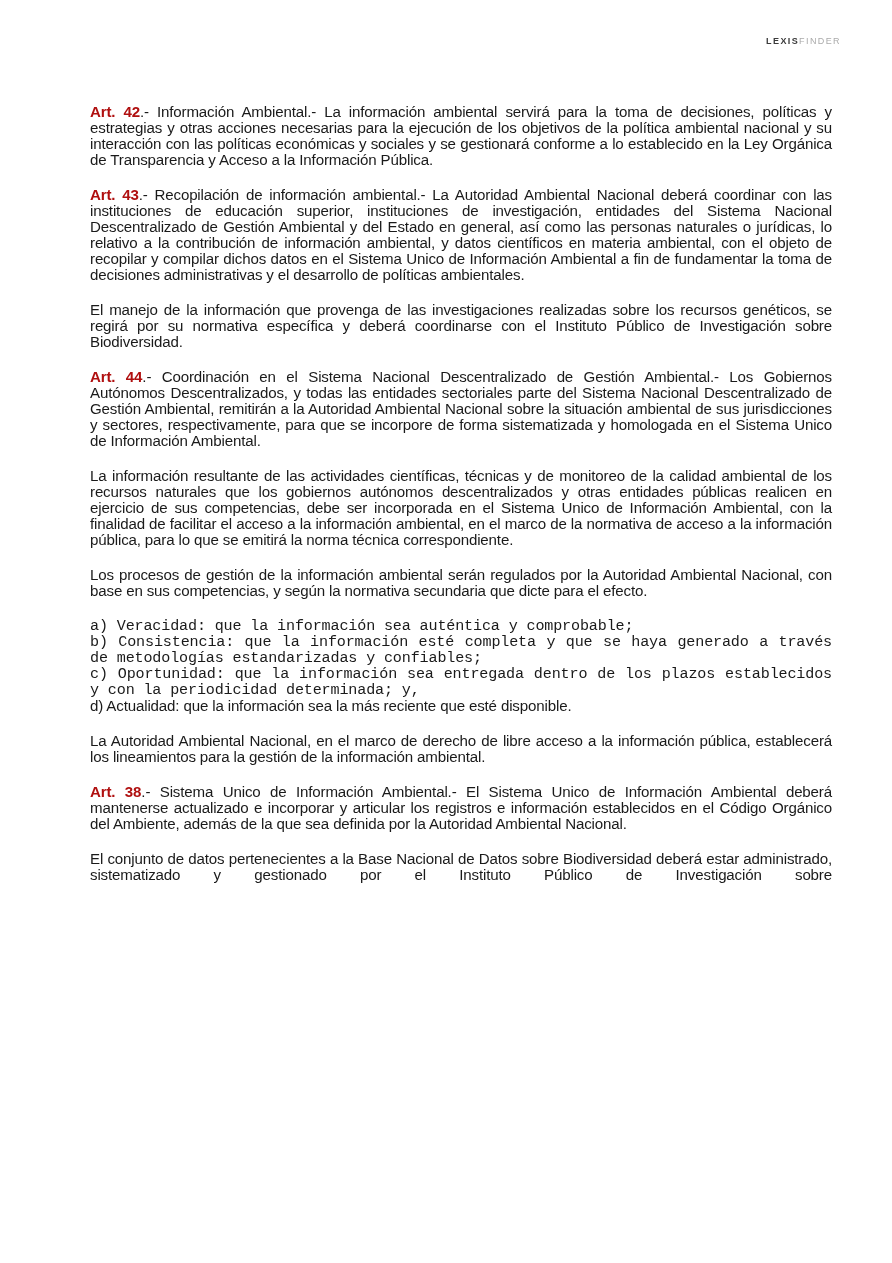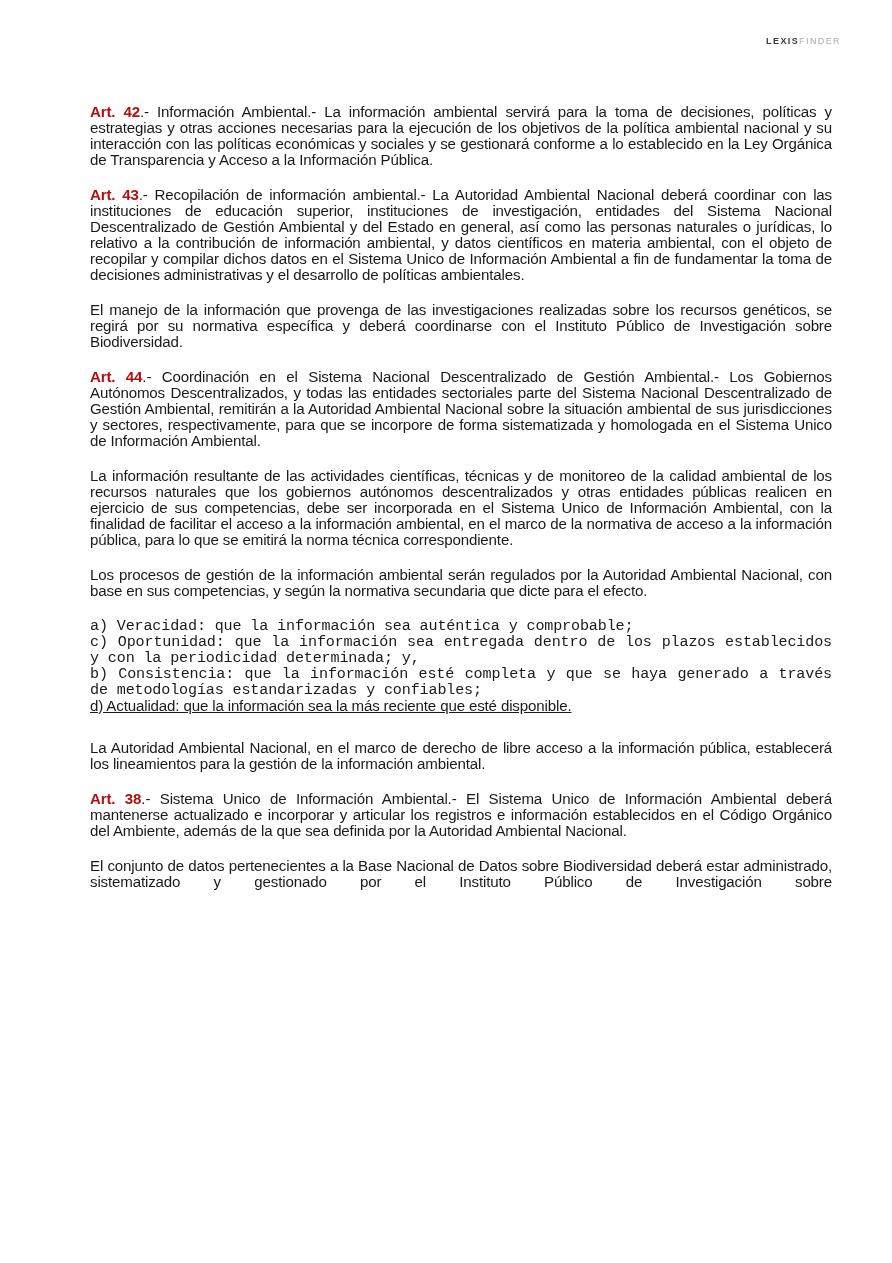--- a/index.html
+++ b/index.html
@@ -11,21 +11,21 @@
   }
   .brand .b1 { font-weight: bold; color: #3a3a3a; }
   .brand .b2 { color: #aaaaaa; }
   .content {
     position: absolute; left: 90px; top: 104px; width: 742px;
     font-family: "Liberation Sans", sans-serif; font-size: 15.1px; line-height: 16px;
     color: #1a1a1a; text-align: justify; letter-spacing: -0.15px;
   }
   .content p { margin: 0 0 19px 0; }
   .content p.list { margin: 0; font-family: Liberation Mono, monospace; }
-  .content p.list-last { margin: 0 0 26px 0; text-decoration: underline; }
+  .content p.list-last { margin: 0 0 19px 0; }
   .art { color: #b01010; font-weight: bold; }
   .footer {
     position: absolute; top: 1215px; left: 0; width: 862px; text-align: center;
     font-family: Liberation Sans, sans-serif; font-size: 11px; line-height: 14px; color: #9a9a9a; margin-top: 48px;
   }
 </style>
 </head>
 <body>
 
 <div class="brand"><span class="b1">LEXIS</span><span class="b2">FINDER</span></div>
@@ -35,22 +35,22 @@
 
   <p><span class="art">Art. 43</span><span>.- Recopilación de información ambiental.- La Autoridad Ambiental Nacional deberá coordinar con las instituciones de educación superior, instituciones de investigación, entidades del Sistema Nacional Descentralizado de Gestión Ambiental y del Estado en general, así como las personas naturales o jurídicas, lo relativo a la contribución de información ambiental, y datos científicos en materia ambiental, con el objeto de recopilar y compilar dichos datos en el Sistema Unico de Información Ambiental a fin de fundamentar la toma de decisiones administrativas y el desarrollo de políticas ambientales.</span></p>
   <p>El manejo de la información que provenga de las investigaciones realizadas sobre los recursos genéticos, se regirá por su normativa específica y deberá coordinarse con el Instituto Público de Investigación sobre Biodiversidad.</p>
 
   <p><span class="art">Art. 44</span><span>.- Coordinación en el Sistema Nacional Descentralizado de Gestión Ambiental.- Los Gobiernos Autónomos Descentralizados, y todas las entidades sectoriales parte del Sistema Nacional Descentralizado de Gestión Ambiental, remitirán a la Autoridad Ambiental Nacional sobre la situación ambiental de sus jurisdicciones y sectores, respectivamente, para que se incorpore de forma sistematizada y homologada en el Sistema Unico de Información Ambiental.</span></p>
   <p>La información resultante de las actividades científicas, técnicas y de monitoreo de la calidad ambiental de los recursos naturales que los gobiernos autónomos descentralizados y otras entidades públicas realicen en ejercicio de sus competencias, debe ser incorporada en el Sistema Unico de Información Ambiental, con la finalidad de facilitar el acceso a la información ambiental, en el marco de la normativa de acceso a la información pública, para lo que se emitirá la norma técnica correspondiente.</p>
 
   <p>Los procesos de gestión de la información ambiental serán regulados por la Autoridad Ambiental Nacional, con base en sus competencias, y según la normativa secundaria que dicte para el efecto.</p>
 
   <p class="list">a) Veracidad: que la información sea auténtica y comprobable;</p>
+  <p class="list">b) Consistencia: que la información esté completa y que se haya generado a través de metodologías estandarizadas y confiables;</p>
   <p class="list">c) Oportunidad: que la información sea entregada dentro de los plazos establecidos y con la periodicidad determinada; y,</p>
-  <p class="list">b) Consistencia: que la información esté completa y que se haya generado a través de metodologías estandarizadas y confiables;</p>
   <p class="list-last">d) Actualidad: que la información sea la más reciente que esté disponible.</p>
   <p>La Autoridad Ambiental Nacional, en el marco de derecho de libre acceso a la información pública, establecerá los lineamientos para la gestión de la información ambiental.</p>
 
   <p><span class="art">Art. 38</span><span>.- Sistema Unico de Información Ambiental.- El Sistema Unico de Información Ambiental deberá mantenerse actualizado e incorporar y articular los registros e información establecidos en el Código Orgánico del Ambiente, además de la que sea definida por la Autoridad Ambiental Nacional.</span></p>
   <p style="text-align-last: justify; margin-top: 12px;">El conjunto de datos pertenecientes a la Base Nacional de Datos sobre Biodiversidad deberá estar administrado, sistematizado y gestionado por el Instituto Público de Investigación sobre</p>
 </div>
 
 <div class="footer">
   <div>REGLAMENTO AL CODIGO ORGANICO DEL AMBIENTE - Página 11</div>
 </div>

